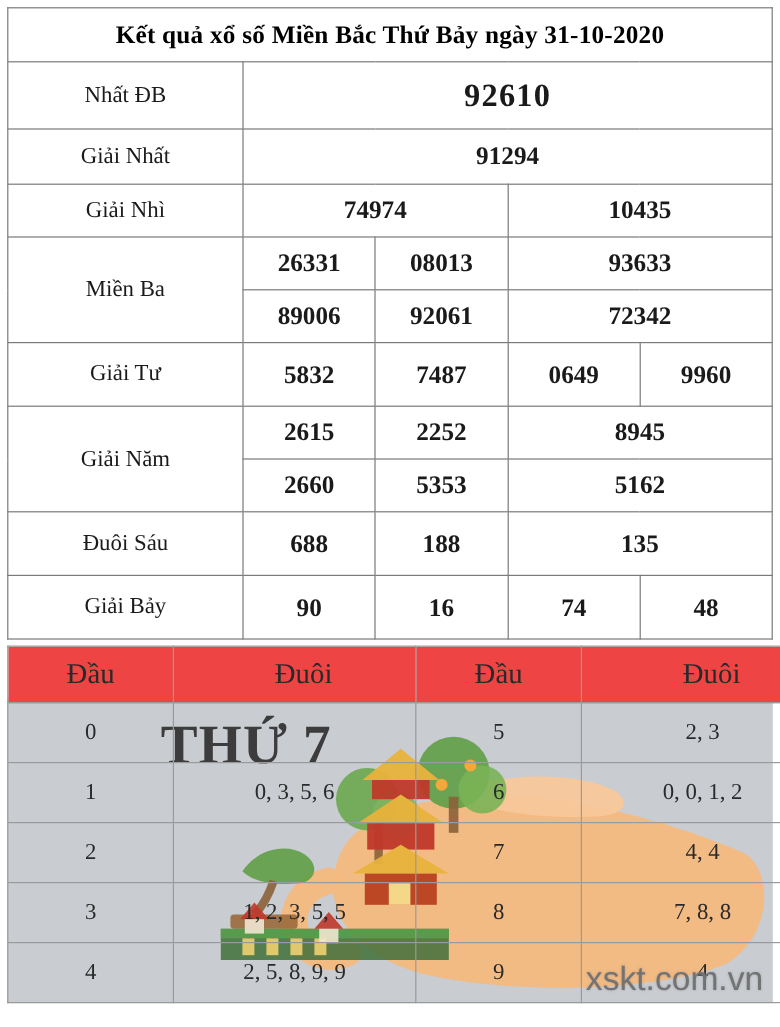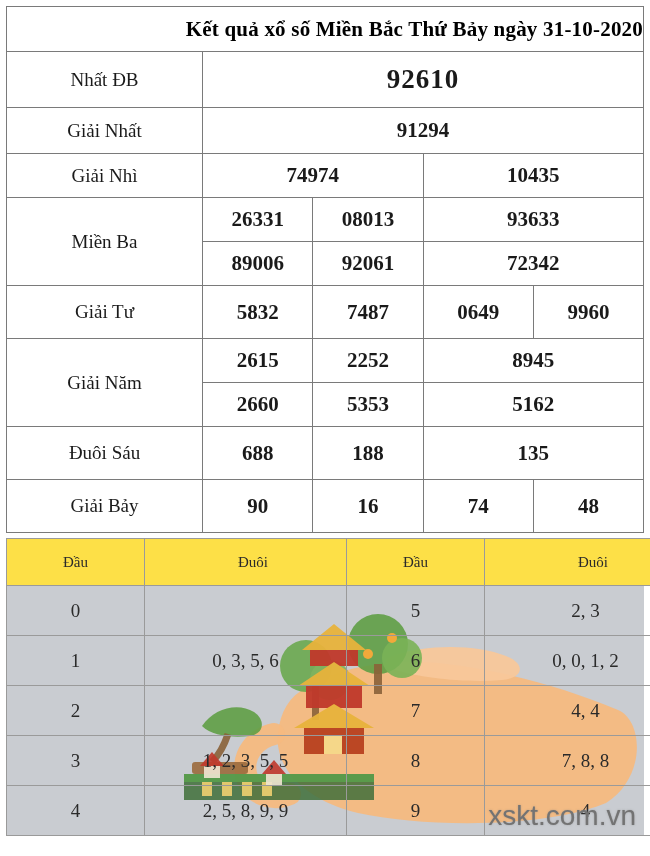--- a/index.html
+++ b/index.html
@@ -22,21 +22,21 @@
     padding: 6px 6px 0 6px;
   }
 
   
   .title-bar {
     border: 1px solid #7a7a7a;
     border-bottom: none;
     height: 44px;
     display: flex;
     align-items: center;
-    justify-content: flex-end;
+    justify-content: center;
     background: #ffffff;
   }
   .title-text {
     font-size: 21px;
     font-weight: bold;
     color: #000000;
     letter-spacing: 0.2px;
     white-space: nowrap;
   }
 
@@ -99,22 +99,22 @@
     text-align: center;
     vertical-align: middle;
     font-size: 19px;
     font-weight: normal;
     color: #2a2a2a;
     height: 47px;
     font-family: "Liberation Serif", serif;
     background: transparent;
   }
   table.headtail thead th {
-    background: #fde047;
-    font-size: 15px;
+    background: #ef4444;
+    font-size: 24px;
     height: 44px;
   }
   .col-dau { width: 135px; }
   .col-duoi { width: 184px; padding-left: 16px; }
   .ht-rows-bg {
     position: absolute;
     left: 0;
     top: 44px;
     width: 638px;
     bottom: 0;
@@ -273,20 +273,21 @@
         <rect x="196" y="244" width="10" height="14" fill="#f0d070" opacity="0.9"></rect>
         <rect x="216" y="244" width="10" height="14" fill="#f0d070" opacity="0.9"></rect>
         <rect x="236" y="244" width="10" height="14" fill="#f0d070" opacity="0.9"></rect>
         <rect x="256" y="244" width="10" height="14" fill="#f0d070" opacity="0.9"></rect>
 
         <polygon points="268,222 256,236 280,236" fill="#c0392b" opacity="0.9"></polygon>
         <rect x="260" y="236" width="16" height="12" fill="#efe6d2" opacity="0.9"></rect>
         <polygon points="206,214 194,228 218,228" fill="#c0392b" opacity="0.9"></polygon>
         <rect x="198" y="228" width="16" height="12" fill="#efe6d2" opacity="0.9"></rect>
       </svg>
+      <div class="thu7">THỨ 7</div>
     </div>
 
     <div class="watermark">xskt.com.vn</div>
 
     <table class="headtail">
       <thead>
         <tr>
           <th class="col-dau">Đầu</th>
           <th class="col-duoi">Đuôi</th>
           <th class="col-dau">Đầu</th>

